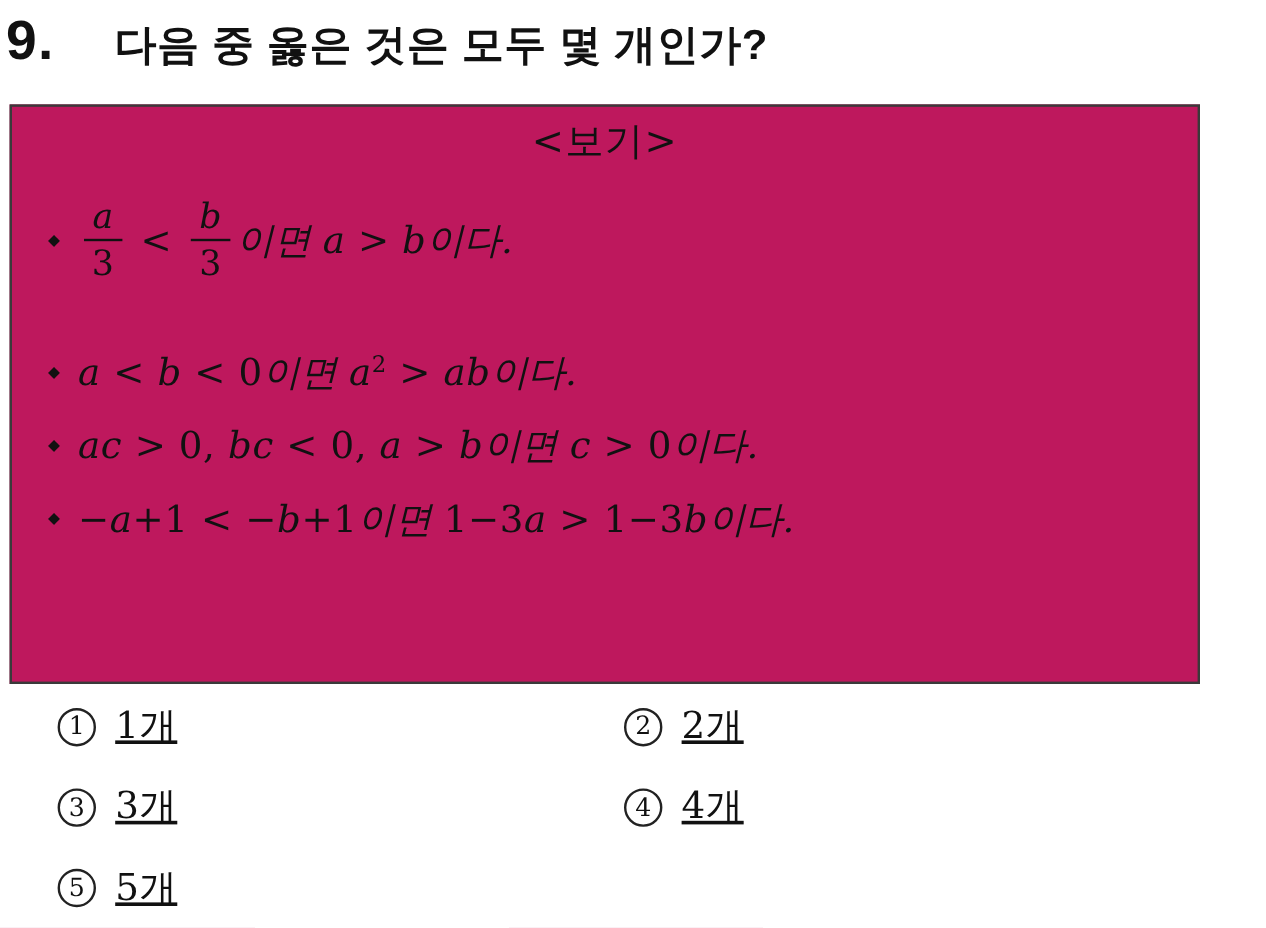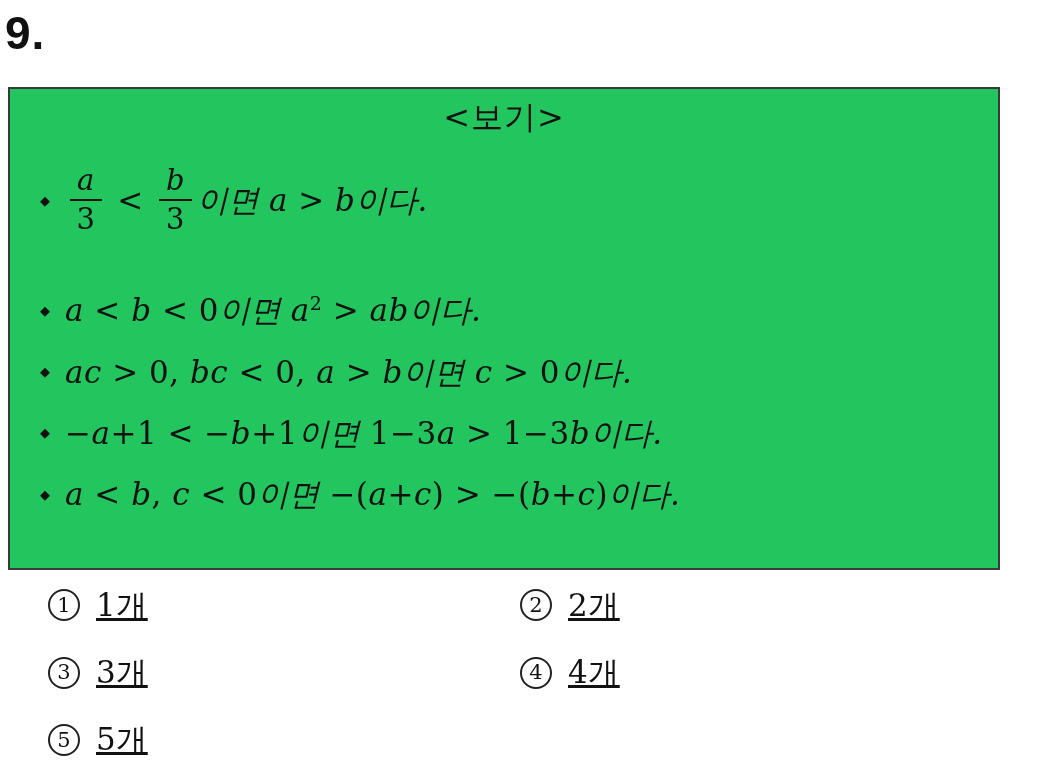--- a/index.html
+++ b/index.html
@@ -20,21 +20,21 @@
   .q-num  { font-size:46px; line-height:1.1; letter-spacing:1px; }
   .q-text { font-size:35px; line-height:1.2; margin-left:50px; letter-spacing:0.5px; }
 
   
   .bogi-box {
     box-sizing:border-box;
     margin:28px 0 0 8px;
     width:992px; height:483px;
     border:2px solid #3a3a3a;
     padding:8px 0 0 0;
-    background:#22c55e;
+    background:#be185d;
   }
   .bogi-header {
     text-align:center;
     font-size:32px; line-height:1.25;
     letter-spacing:1px;
   }
   .item {
     padding-left:30px;
     font-size:31px;
     line-height:1.4;
@@ -86,39 +86,37 @@
   }
   .choice-label { letter-spacing:0.5px;text-decoration:underline; }
 </style>
 </head>
 <body>
 
 <div class="page">
 
   <div class="q-header">
     <span class="q-num">9.</span>
+    <span class="q-text">다음 중 옳은 것은 모두 몇 개인가?</span>
   </div>
 
   <div class="bogi-box">
     <div class="bogi-header">&lt;보기&gt;</div>
 
     <div class="item item-1">
       <span class="bullet">◆</span><span class="expr"><span class="frac"><span class="num"><i>a</i></span><span class="den">3</span></span><span class="math"> &lt; </span><span class="frac"><span class="num"><i>b</i></span><span class="den">3</span></span><span class="kr">이면 </span><span class="math"><i>a</i> &gt; <i>b</i></span><span class="kr">이다.</span></span>
     </div>
     <div class="item item-2">
       <span class="bullet">◆</span><span class="expr"><span class="math"><i>a</i> &lt; <i>b</i> &lt; 0</span><span class="kr">이면 </span><span class="math"><i>a</i></span><sup class="msup">2</sup><span class="math"> &gt; <i>ab</i></span><span class="kr">이다.</span></span>
     </div>
     <div class="item item-3">
       <span class="bullet">◆</span><span class="expr"><span class="math"><i>ac</i> &gt; 0,  <i>bc</i> &lt; 0,  <i>a</i> &gt; <i>b</i></span><span class="kr">이면 </span><span class="math"><i>c</i> &gt; 0</span><span class="kr">이다.</span></span>
     </div>
     <div class="item item-4">
       <span class="bullet">◆</span><span class="expr"><span class="math">−<i>a</i>+1 &lt; −<i>b</i>+1</span><span class="kr">이면 </span><span class="math">1−3<i>a</i> &gt; 1−3<i>b</i></span><span class="kr">이다.</span></span>
-    </div>
-    <div class="item item-5">
-      <span class="bullet">◆</span><span class="expr"><span class="math"><i>a</i> &lt; <i>b</i>,  <i>c</i> &lt; 0</span><span class="kr">이면 </span><span class="math">−(<i>a</i>+<i>c</i>) &gt; −(<i>b</i>+<i>c</i>)</span><span class="kr">이다.</span></span>
     </div>
   </div>
 
   <div class="choices">
     <div class="choice">
       <span class="circle">1</span>
       <span class="choice-label">1개</span>
     </div>
     <div class="choice">
       <span class="circle">2</span>

